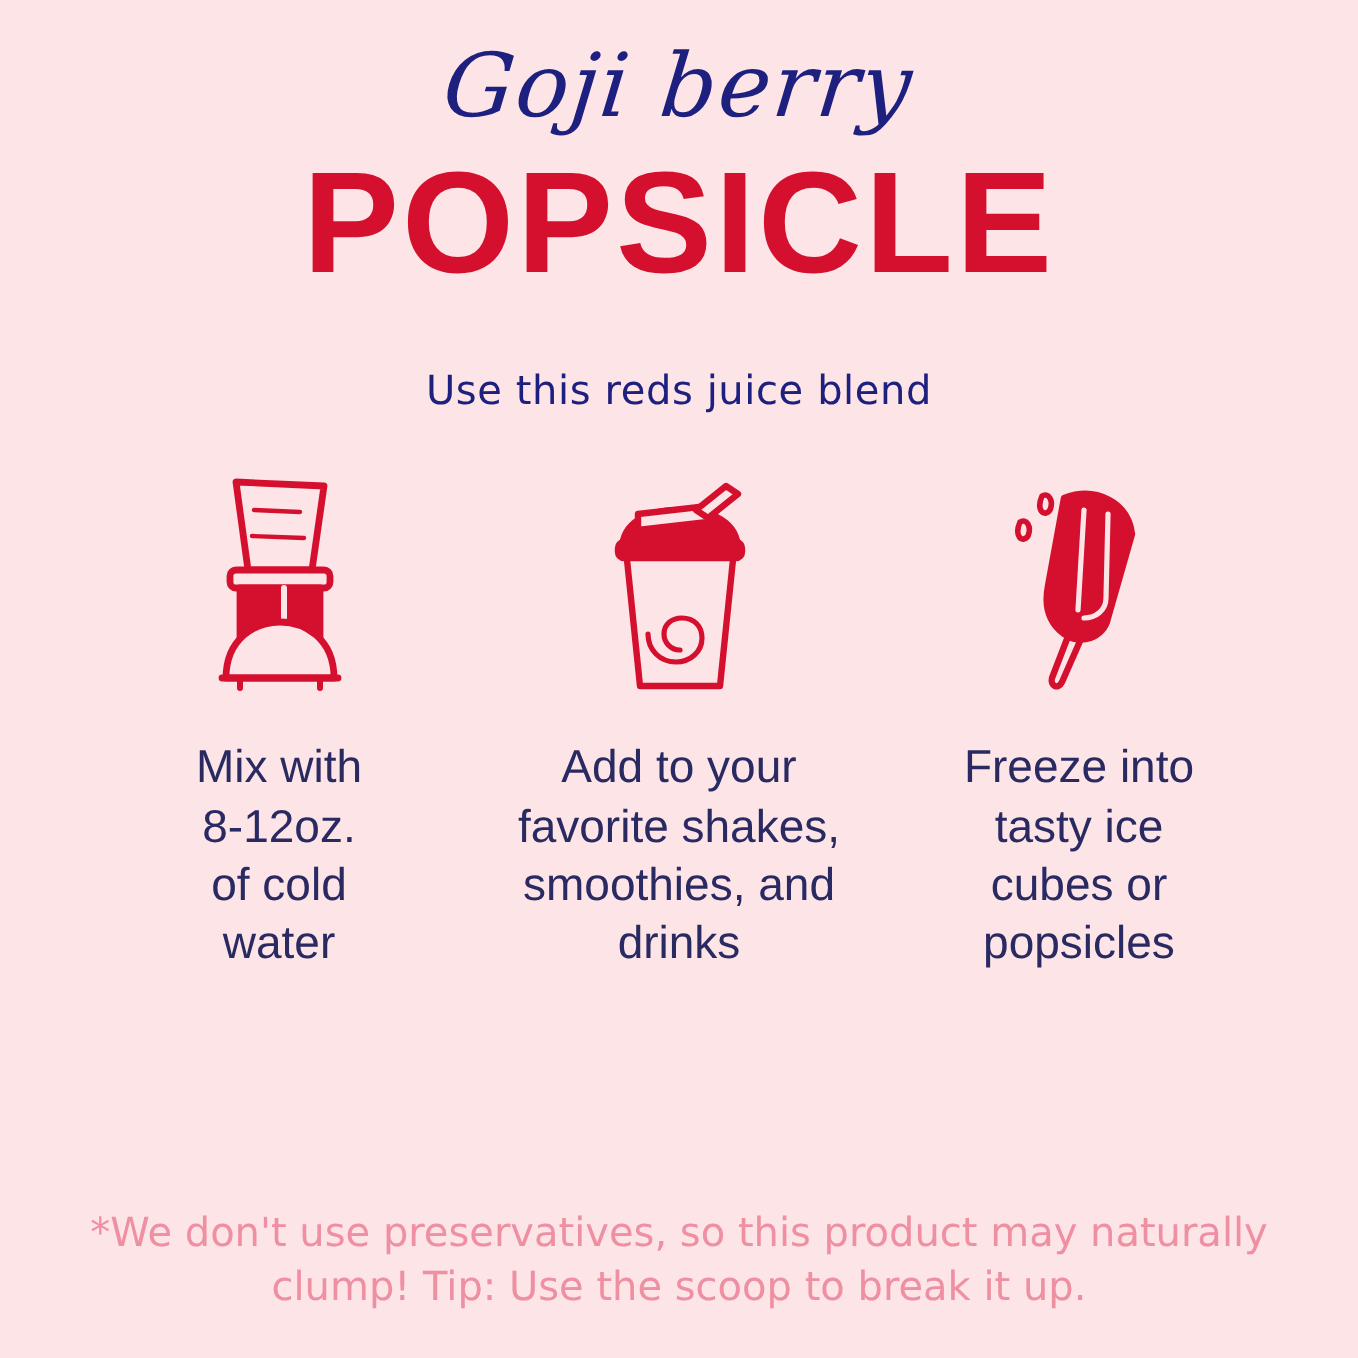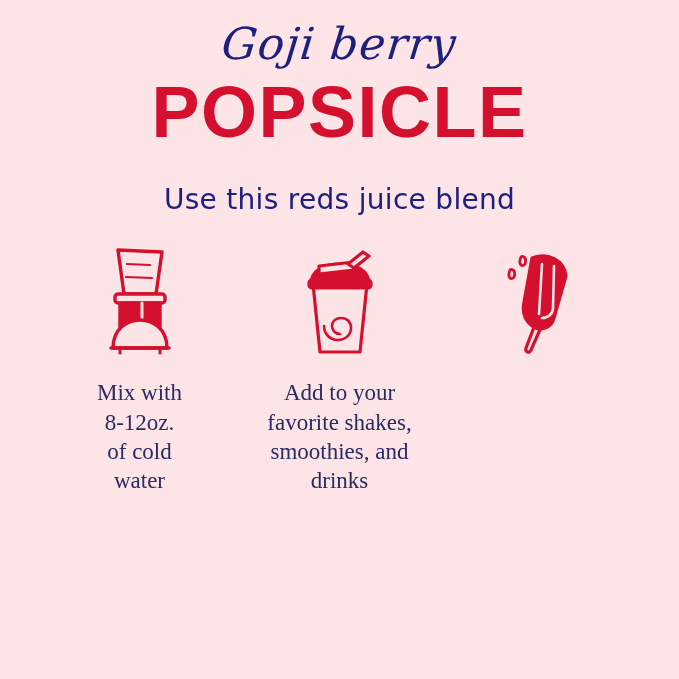--- a/index.html
+++ b/index.html
@@ -49,21 +49,21 @@
     line-height:1;
     color:#d5102f;
     letter-spacing:7px;
   }
 
   
   .lede{
     margin-top:36px;
     font-family:"DejaVu Sans", sans-serif;
     font-weight:400;
-    font-size:28px;
+    font-size:20px;
     color:#1e2080;
     letter-spacing:.3px;
   }
   .ways{
     margin-top:6px;
     font-family:"DejaVu Sans", sans-serif;
     font-weight:700;
     font-size:44px;
     color:#1e2080;
     letter-spacing:.5px;
@@ -80,21 +80,21 @@
   .col{
     width:200px;
     display:flex; flex-direction:column; align-items:center;
   }
   .icon-wrap{
     height:120px;
     display:flex; align-items:flex-end; justify-content:center;
   }
   .caption{
     margin-top:18px;
-    font-family:Liberation Serif, serif;
+    font-family:Liberation Sans, sans-serif;
     font-weight:400;
     font-size:23px;
     line-height:1.28;
     color:#2a2a63;
     text-align:center;
     white-space:pre-line;
   }
 
   
   .footnote{
@@ -188,18 +188,24 @@
             <path d="M52 18 C68 12 84 20 86 36 L74 78 C72 88 60 92 52 86 C44 80 42 72 44 62 Z" fill="#d5102f" stroke="#d5102f"></path>
 
             <path d="M62 24 L59 74" fill="none" stroke="#fde4e6" stroke-width="2.6"></path>
             <path d="M74 26 L73 68 C73 74 68 78 62 78" fill="none" stroke="#fde4e6" stroke-width="2.6"></path>
 
             <path d="M30 30 C33 28 36 32 34 37 C31 41 27 37 30 30 Z" fill="#fde4e6" stroke="#d5102f" stroke-width="2.8"></path>
             <path d="M41 17 C44 15 47 19 45 24 C42 28 38 24 41 17 Z" fill="#fde4e6" stroke="#d5102f" stroke-width="2.8"></path>
           </g>
         </svg>
       </div>
+      <div class="caption">Freeze into
+tasty ice
+cubes or
+popsicles</div>
     </div>
 
   </div>
 
+  <div class="footnote">*We don't use preservatives, so this product may naturally
+clump! Tip: Use the scoop to break it up.</div>
 
 </div>
 
 </body></html>

